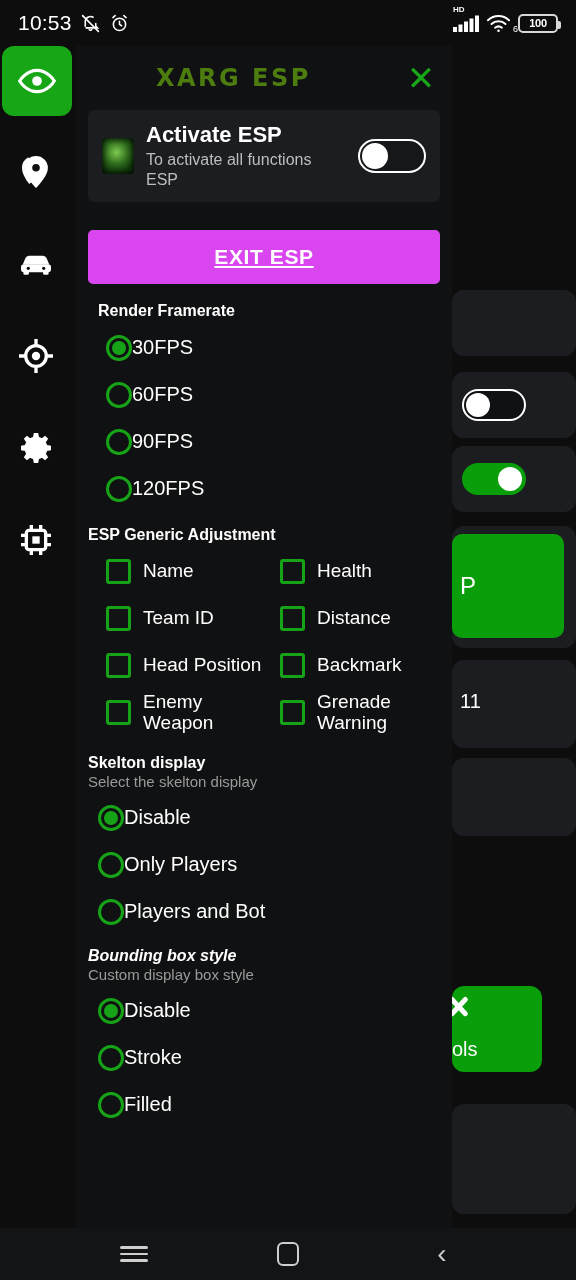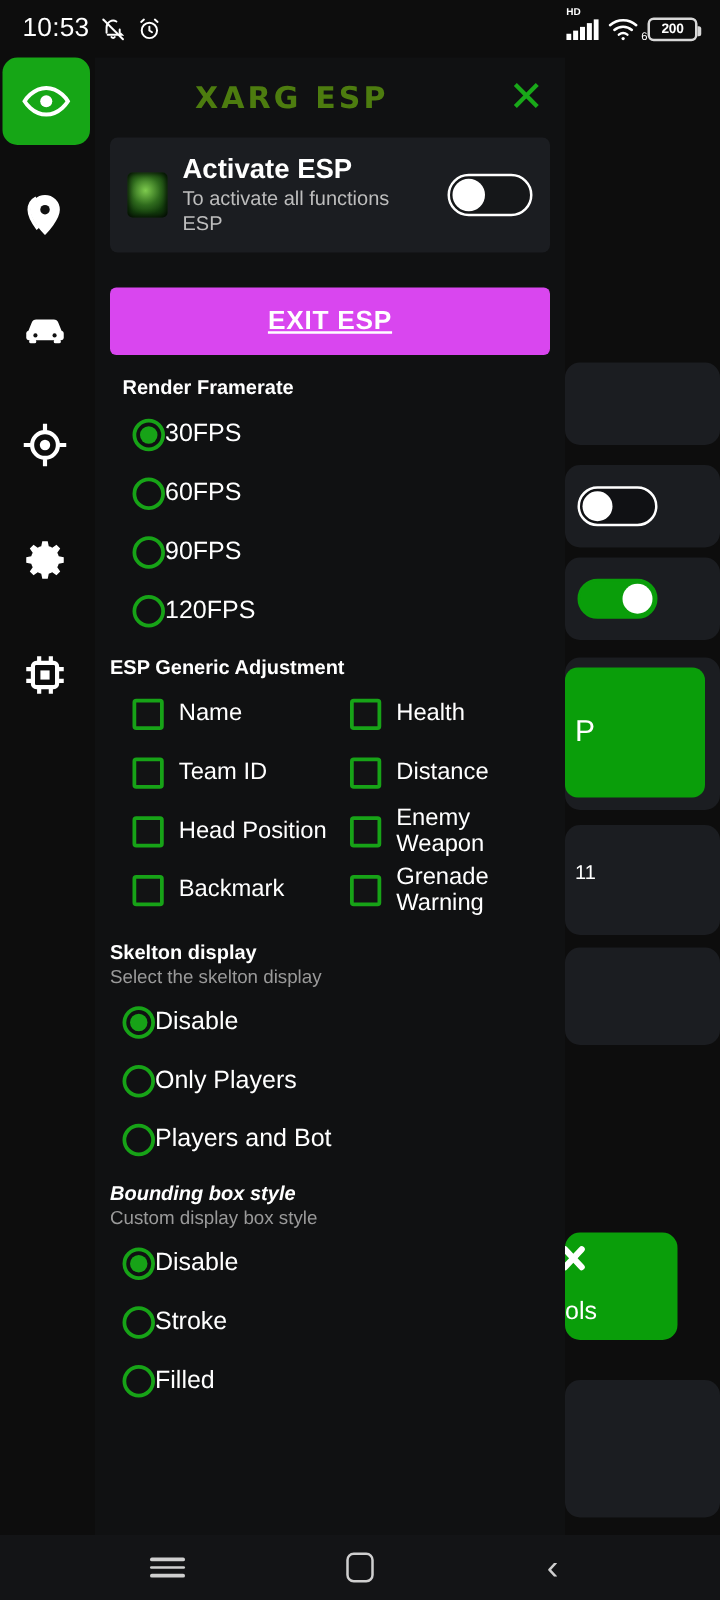--- a/index.html
+++ b/index.html
@@ -48,21 +48,21 @@
     position: absolute; top: 2px; left: 2px; width: 24px; height: 24px;
     border-radius: 50%; background: #ffffff;
   }
   .bg-toggle.on { background: #0a9e0a; border-color: #0a9e0a; }
   .bg-toggle.on .knob { left: auto; right: 2px; }
   .bg-greenbtn {
     position: absolute; background: #0a9e0a; border-radius: 10px;
     color: #fff; font-size: 24px; display: flex; align-items: center;
     padding-left: 8px;
   }
-  .bg-text { position: absolute; color: #ffffff; font-size: 16px; }
+  .bg-text { position: absolute; color: #ffffff; font-size: 20px; }
   .bg-tools {
     position: absolute; background: #0a9e0a; border-radius: 12px;
     color: #fff; font-size: 20px;
   }
   .bg-tools .lbl { position: absolute; left: 0px; top: 52px; }
 
   
   .rail { position: absolute; left: 0; top: 46px; width: 76px; height: 1182px; }
   .rail-item {
     width: 72px; height: 72px; display: flex; align-items: center; justify-content: center;
@@ -204,21 +204,21 @@
       <span class="wifi-wrap">
         <svg width="25" height="19" viewBox="0 0 24 19" fill="none" stroke="#ffffff" stroke-width="2" stroke-linecap="round">
           <path d="M1.5 6.2A15.5 15.5 0 0 1 22.5 6.2"></path>
           <path d="M5 10A10.5 10.5 0 0 1 19 10"></path>
           <path d="M8.6 13.7A5.5 5.5 0 0 1 15.4 13.7"></path>
           <circle cx="12" cy="16.8" r="1.3" fill="#ffffff" stroke="none"></circle>
         </svg>
         <span class="wifi-6">6</span>
       </span>
       <span class="batt">
-        <span>200</span>
+        <span>100</span>
       </span>
     </div>
   </div>
 
   <div class="bg-layer">
     <div class="bg-card" style="left:452px; top:244px; width:124px; height:66px;"></div>
 
     <div class="bg-card" style="left:452px; top:326px; width:124px; height:66px;">
       <div class="bg-toggle" style="left:10px; top:17px;">
         <div class="knob"></div>
@@ -369,25 +369,25 @@
         <div class="cb-row">
           <span class="checkbox"></span>
           <span class="cb-label">Distance</span>
         </div>
         <div class="cb-row">
           <span class="checkbox"></span>
           <span class="cb-label">Head Position</span>
         </div>
         <div class="cb-row">
           <span class="checkbox"></span>
+          <span class="cb-label">Backmark</span>
+        </div>
+        <div class="cb-row">
+          <span class="checkbox"></span>
           <span class="cb-label">Enemy Weapon</span>
-        </div>
-        <div class="cb-row">
-          <span class="checkbox"></span>
-          <span class="cb-label">Backmark</span>
         </div>
         <div class="cb-row">
           <span class="checkbox"></span>
           <span class="cb-label">Grenade Warning</span>
         </div>
       </div>
 
       <div class="section-title" style="padding-left:0;">Skelton display</div>
       <div class="section-sub" style="padding-left:0;">Select the skelton display</div>
       <div class="radio-list" style="padding-left:10px;">

